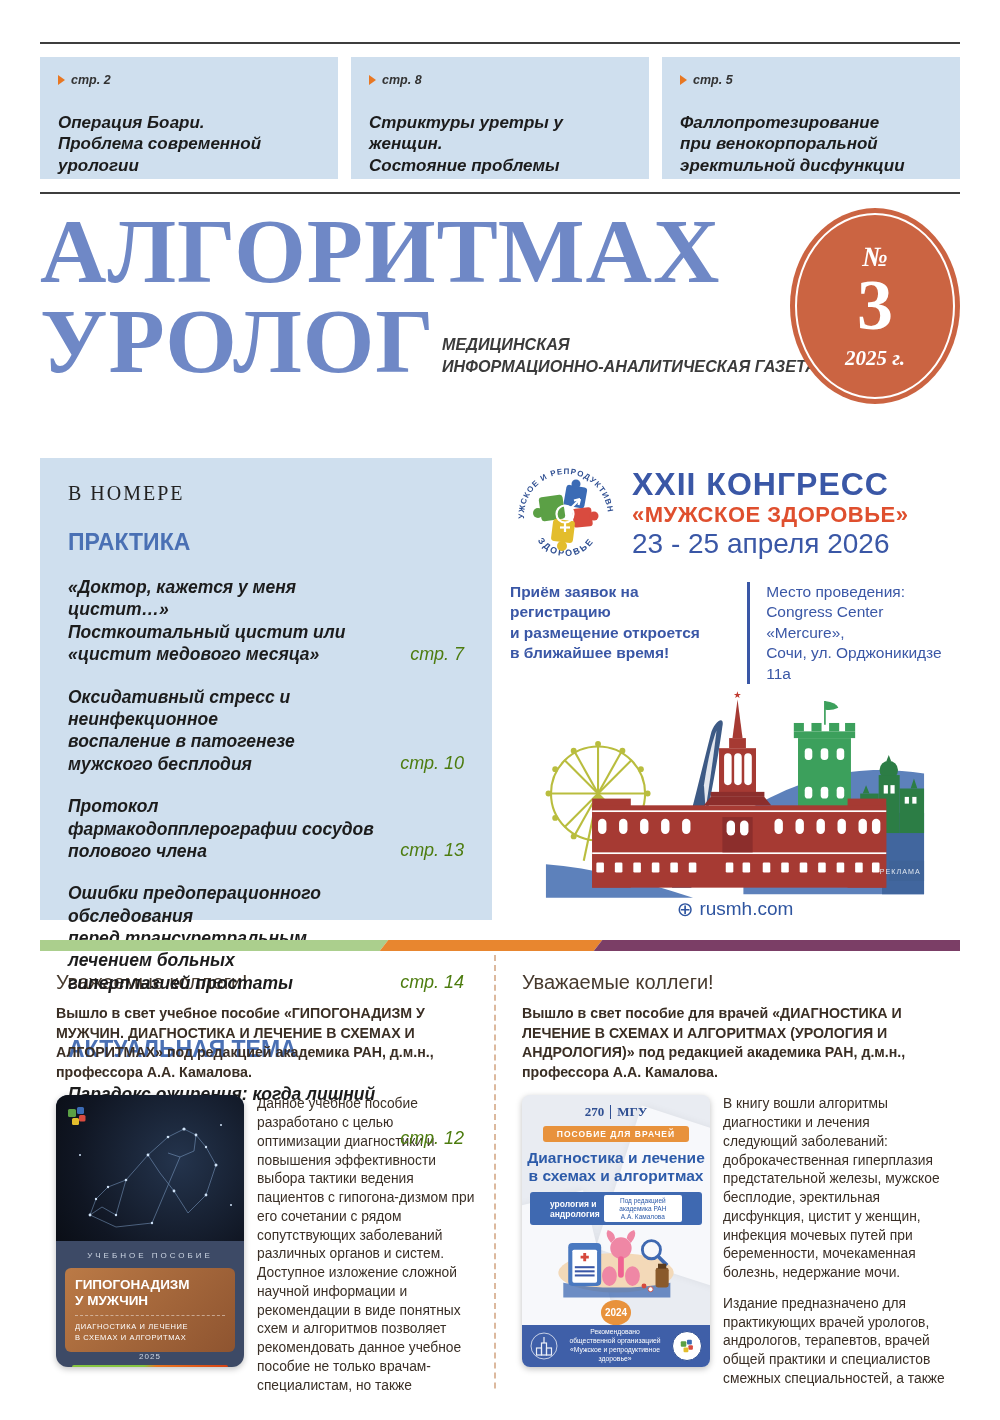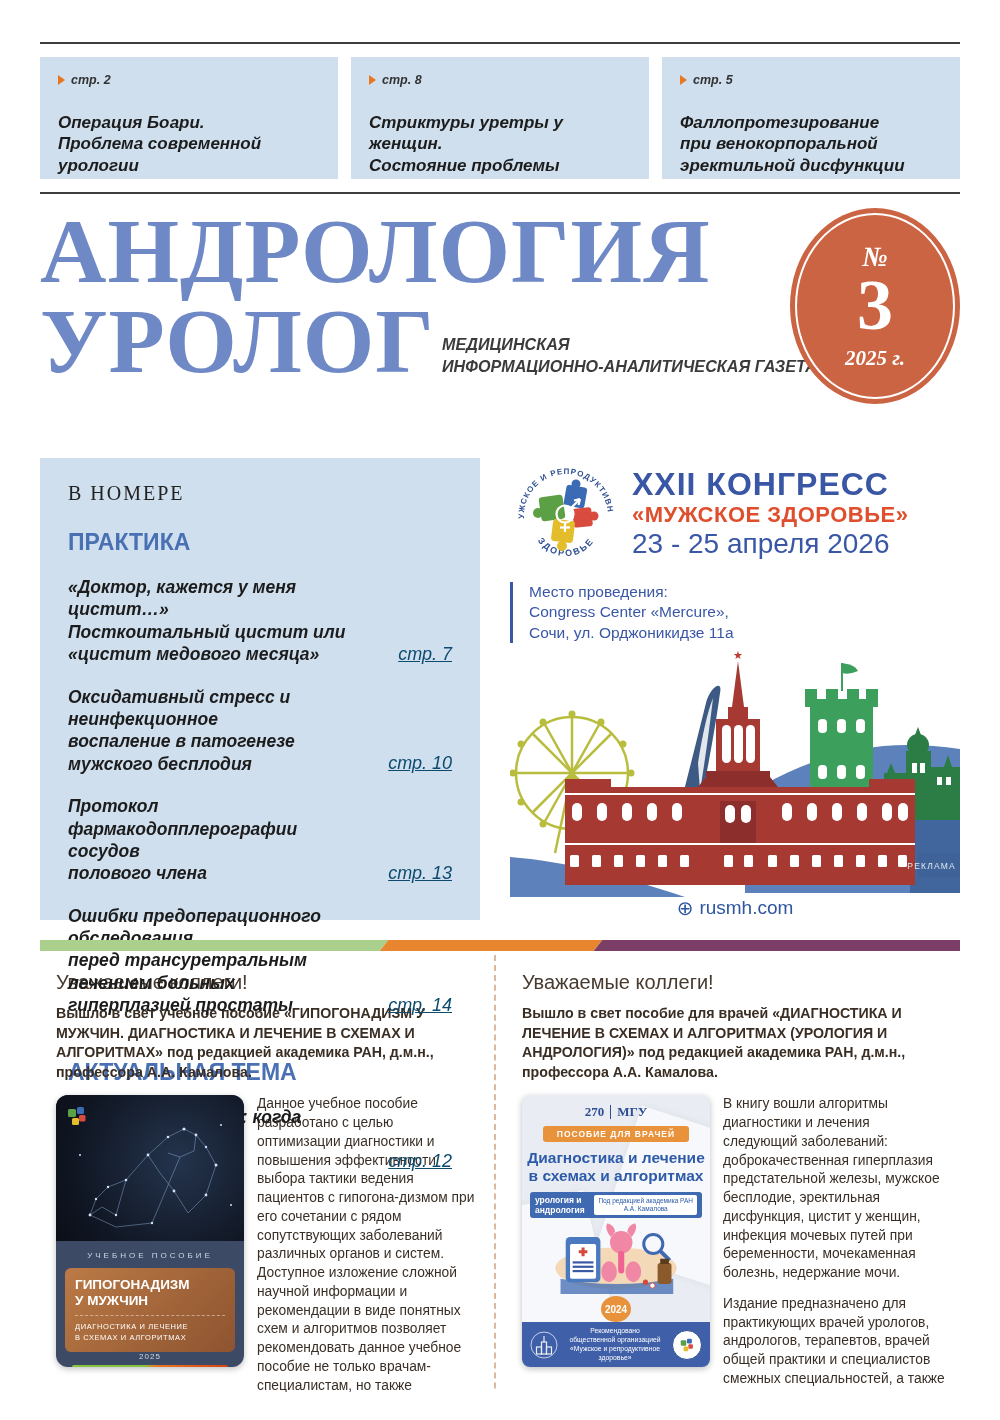--- a/index.html
+++ b/index.html
@@ -23,27 +23,27 @@
             color:#3b3b3b;transform:scaleX(.95);transform-origin:left;}
   .issue{position:absolute;right:0;top:10px;width:170px;height:196px;background:#cb6442;border-radius:50%;}
   .issue .ring{position:absolute;inset:5px;border:2px solid #fff;border-radius:50%;}
   .issue .ictr{position:absolute;inset:0;display:flex;flex-direction:column;align-items:center;justify-content:center;color:#fff;
                font-family:"Liberation Serif",serif;}
   .ino{font:italic bold 28px "Liberation Serif",serif;}
   .inum{font:bold 72px/0.9 "Liberation Serif",serif;}
   .iyr{font:italic bold 21px "Liberation Serif",serif;margin-top:8px;}
 
   
-  .main-row{display:flex;gap:30px;margin-top:28px;height:462px;}
+  .main-row{display:flex;gap:18px;margin-top:28px;height:462px;}
   .toc{width:452px;box-sizing:border-box;background:#cfdfee;padding:24px 28px;}
   .toc-h{font:20px "Liberation Serif",serif;letter-spacing:2px;color:#222;}
   .toc-s{font:bold 23px "Liberation Sans",sans-serif;color:#4a70b4;margin-top:24px;}
   .toc-item{position:relative;margin-top:20px;padding-right:82px;}
   .toc-t{font:italic bold 17.5px/1.28 "Liberation Sans",sans-serif;color:#1c1c1c;}
-  .toc-p{position:absolute;right:0;bottom:1px;font:italic 18px "Liberation Sans",sans-serif;color:#0c4a6e;text-decoration:underline;}
+  .toc-p{position:absolute;right:0;bottom:1px;font:italic 18px "Liberation Sans",sans-serif;color:#4d7c0f;}
   .toc-s.second{margin-top:42px;}
 
   
   .congress{flex:1;display:flex;flex-direction:column;}
   .c-head{display:flex;align-items:center;gap:10px;}
   .c-l1{font:bold 32px/1.05 "Liberation Sans",sans-serif;color:#3a57a6;letter-spacing:1px;}
   .c-l2{font:bold 22px/1.2 "Liberation Sans",sans-serif;color:#df4f2e;letter-spacing:.5px;}
   .c-l3{font:28px/1.15 "Liberation Sans",sans-serif;color:#3a57a6;}
   .c-info{display:flex;gap:16px;margin-top:12px;align-items:stretch;}
   .c-reg{font:bold 15.5px/1.32 "Liberation Sans",sans-serif;color:#3a57a6;}
@@ -92,21 +92,21 @@
   .cv2-deco1,.cv2-deco2{position:absolute;background:#f7f8fb;}
   .cv2-deco1{width:150px;height:150px;transform:rotate(18deg);right:-55px;top:30px;box-shadow:0 0 8px rgba(0,0,0,.06);}
   .cv2-deco2{width:140px;height:140px;transform:rotate(-14deg);left:-60px;top:110px;box-shadow:0 0 8px rgba(0,0,0,.06);}
   .cv2-inner{position:relative;display:flex;flex-direction:column;height:100%;}
   .cv2-mgu{display:flex;justify-content:center;align-items:center;gap:6px;margin-top:9px;
            font:bold 13px "Liberation Serif",serif;color:#2f4f92;}
   .cv2-mgu .sep{width:1px;height:14px;background:#2f4f92;}
   .cv2-badge{align-self:center;margin-top:6px;background:#e8923c;color:#fff;border-radius:3px;
              font:bold 8.5px "Liberation Sans",sans-serif;letter-spacing:1px;padding:3px 14px;}
   .cv2-title{margin-top:7px;text-align:center;font:bold 15.5px/1.15 "Liberation Sans",sans-serif;color:#2d5ba9;}
-  .cv2-bar{margin:7px 8px 0;background:#3f69b1;border-radius:3px;display:flex;align-items:center;padding:3px 5px;gap:4px;}
+  .cv2-bar{margin:7px 8px 0;background:#3f69b1;border-radius:3px;display:flex;align-items:center;padding:3px 20px;gap:4px;}
   .cv2-bar-l{font:bold 8.5px "Liberation Sans",sans-serif;color:#fff;flex:1;}
   .cv2-bar-r{background:#fff;border-radius:2px;padding:1.5px 4px;font:6.5px/1.25 "Liberation Sans",sans-serif;color:#2d5ba9;text-align:center;}
   .cv2-art{height:88px;position:relative;}
   .cv2-year{align-self:center;width:30px;height:30px;border-radius:50%;background:#e8923c;color:#fff;
             display:flex;align-items:center;justify-content:center;font:bold 10px "Liberation Sans",sans-serif;margin-top:2px;}
   .cv2-foot{margin-top:auto;background:#3f5fa8;height:52px;display:flex;align-items:center;justify-content:space-between;padding:0 8px;}
   .cv2-foot-txt{font:6.8px/1.3 "Liberation Sans",sans-serif;color:#fff;text-align:center;flex:1;padding:0 4px;}
   .cv2-circ{width:30px;height:30px;border-radius:50%;background:#fff;display:flex;align-items:center;justify-content:center;
             border:1.5px solid #2f4f92;box-sizing:border-box;}
 </style>
@@ -142,21 +142,21 @@
       <div class="ttitle pl">Фаллопротезирование
 при венокорпоральной
 эректильной дисфункции</div>
     </div>
   </div>
 
   <div class="rule"></div>
 
   <div class="masthead">
     <div class="mast-title">
-      <div>АНДРОЛОГИЯ</div>
+      <div>АЛГОРИТМАХ</div>
       <div>УРОЛОГ</div>
     </div>
     <div class="mast-sub pl">МЕДИЦИНСКАЯ
 ИНФОРМАЦИОННО-АНАЛИТИЧЕСКАЯ ГАЗЕТА</div>
     <div class="issue">
       <div class="ring"></div>
       <div class="ictr">
         <div class="ino">№</div>
         <div class="inum">3</div>
         <div class="iyr">2025 г.</div>
@@ -230,20 +230,23 @@
           </g>
         </svg>
         <div>
           <div class="c-l1">XXII КОНГРЕСС</div>
           <div class="c-l2">«МУЖСКОЕ ЗДОРОВЬЕ»</div>
           <div class="c-l3">23 - 25 апреля 2026</div>
         </div>
       </div>
 
       <div class="c-info">
+        <div class="c-reg pl">Приём заявок на регистрацию
+и размещение откроется
+в ближайшее время!</div>
         <div class="c-vr"></div>
         <div class="c-venue pl">Место проведения:
 Congress Center «Mercure»,
 Сочи, ул. Орджоникидзе 11а</div>
       </div>
 
       <svg class="c-art" width="450" height="252" viewBox="0 0 450 252">
         <defs>
           <rect id="wA" width="10" height="18" rx="5" fill="#fff"></rect>
           <rect id="wB" width="9" height="12" rx="1.5" fill="#fff"></rect>

